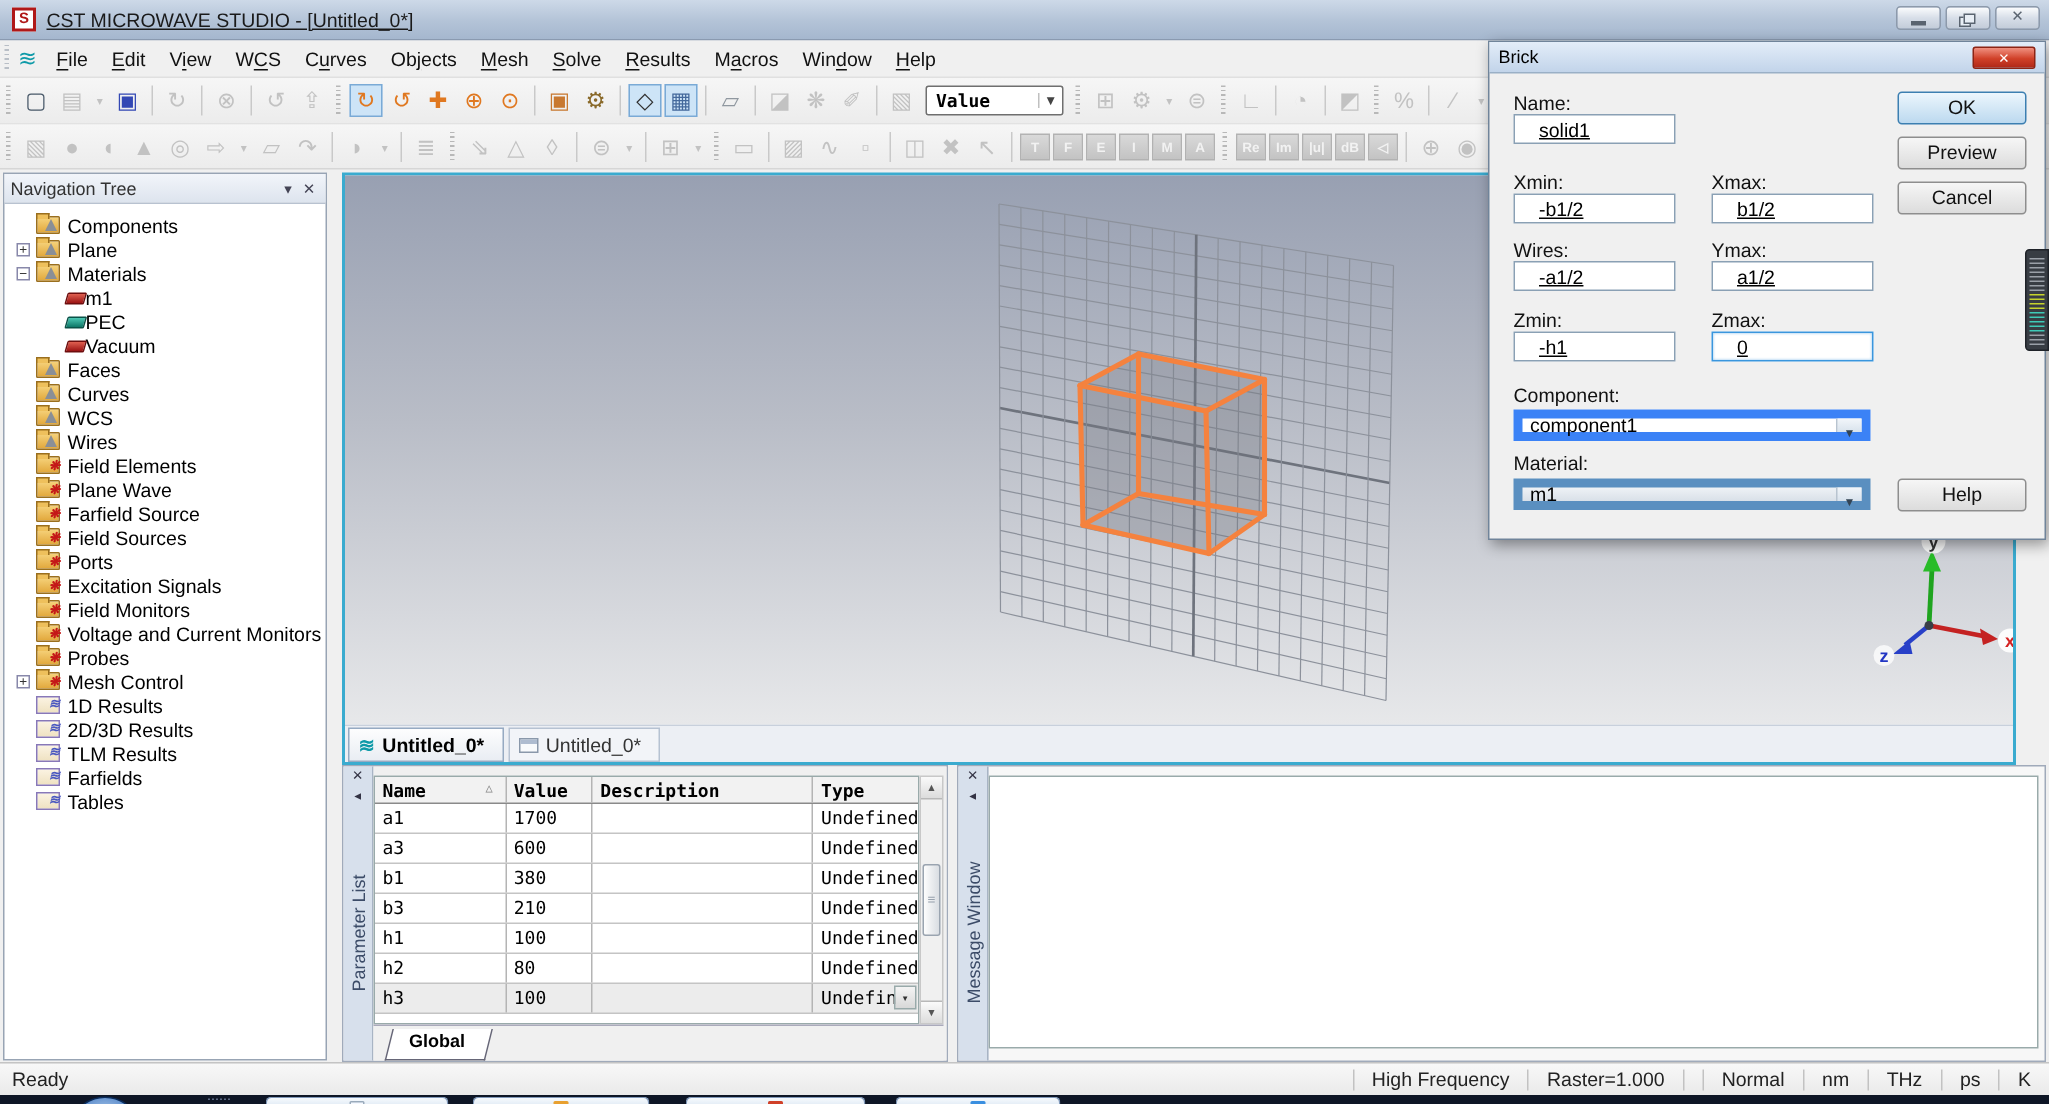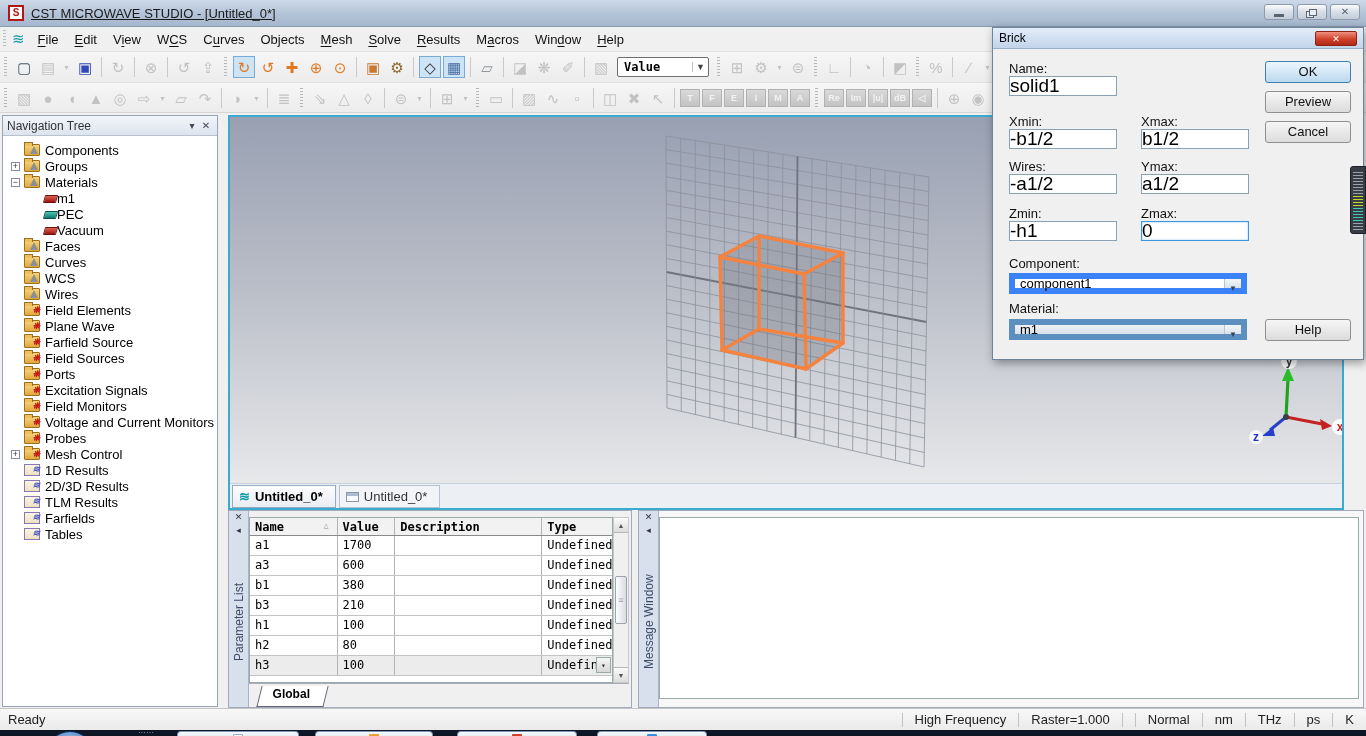--- a/index.html
+++ b/index.html
@@ -141,22 +141,22 @@
 
   
   #dialog { position:absolute; left:992px; top:27px; width:372px; height:333px; background:#f0f0f0;
     border:1px solid #70849a; box-shadow:2px 3px 9px rgba(0,0,0,.38); z-index:50; }
   #dlg-title { height:21px; background:linear-gradient(180deg,#e3edf9,#c2d4ea); border-bottom:1px solid #9ab0c6;
     display:flex; align-items:center; padding:0 6px; font-size:12px; color:#000; }
   #dlg-title .sp { flex:1; }
   #dlg-close { width:42px; height:15px; background:linear-gradient(#f09080,#d04028 55%,#b02818); border:1px solid #8c2414;
     border-radius:2px; color:#fff; font-size:9px; line-height:14px; text-align:center; }
   .dlbl { position:absolute; font-size:13px; color:#111; }
-  .dinput { position:absolute; width:108px; height:20px; border:1px solid #8aa0b4; background:#fff; font-size:19px;
-    font-family:"Liberation Sans",sans-serif; padding:1px 0; }
+  .dinput { position:absolute; width:108px; height:20px; border:1px solid #8aa0b4; background:#fff; font-size:13px;
+    font-family:"Liberation Sans",sans-serif; padding:1px 16px;text-decoration:underline; }
   .dinput.focus { border:1px solid #3a96dd; box-shadow:0 0 2px rgba(58,150,221,.6) inset; }
   .dcombo { position:absolute; left:16px; width:238px; height:21px; border:6px solid #3b82f6; background:#fff;
     display:flex; align-items:center; font-size:13px; }
   .dcombo .cv { flex:1; padding-left:5px; }
   .dcombo .ca { width:17px; height:100%; border-left:1px solid #b8c4d0; background:linear-gradient(#f2f6fa,#d8e2ec);
     text-align:center; font-size:8px; line-height:19px; color:#345; }
   .dcombo.pressed { border-color:#5a8fc0; background:linear-gradient(#eef2f6,#d9e0e8); }
   .dbtn { position:absolute; left:272px; width:86px; height:22px; border:1px solid #8e8e8e; border-radius:3px;
     background:linear-gradient(#f6f6f6,#dcdcdc); font-size:13px; text-align:center; line-height:20px; color:#111; }
   .dbtn.default { border:1px solid #3c7fb1; background:linear-gradient(#ecf6fd,#bcd9ef); }
@@ -319,21 +319,21 @@
           <span class="ticon folder">
             <i class="ov cone"></i>
           </span>
           <span>Components</span>
         </div>
         <div class="titem lv1">
           <span class="exp">+</span>
           <span class="ticon folder">
             <i class="ov cone"></i>
           </span>
-          <span>Groups</span>
+          <span>Plane</span>
         </div>
         <div class="titem lv1">
           <span class="exp">−</span>
           <span class="ticon folder">
             <i class="ov cone"></i>
           </span>
           <span>Materials</span>
         </div>
         <div class="titem lv2">
           <span class="noexp"></span>

